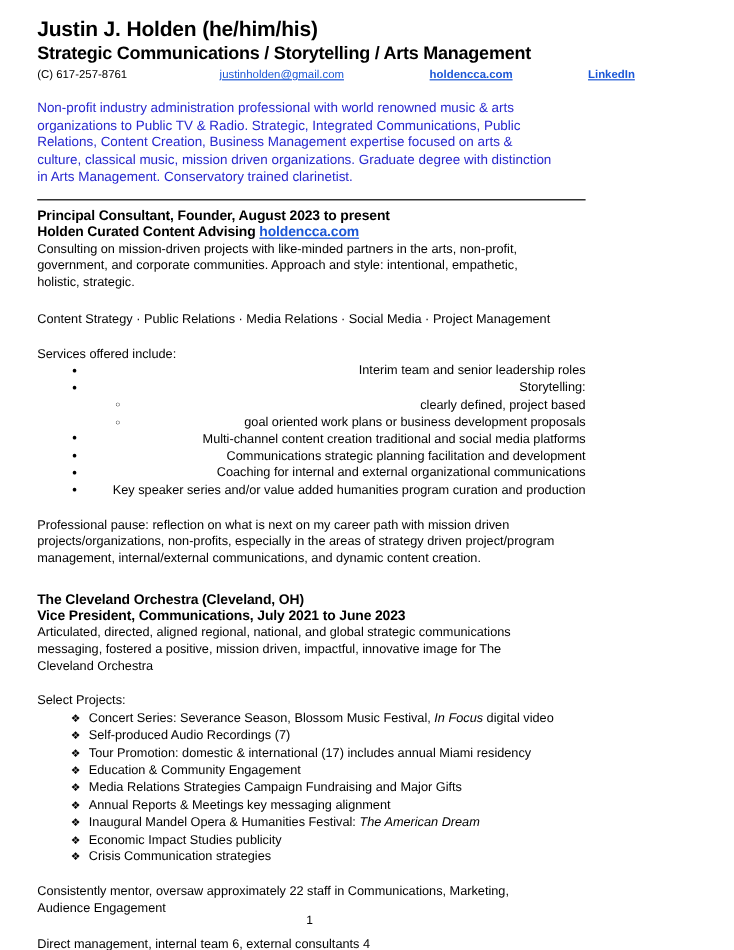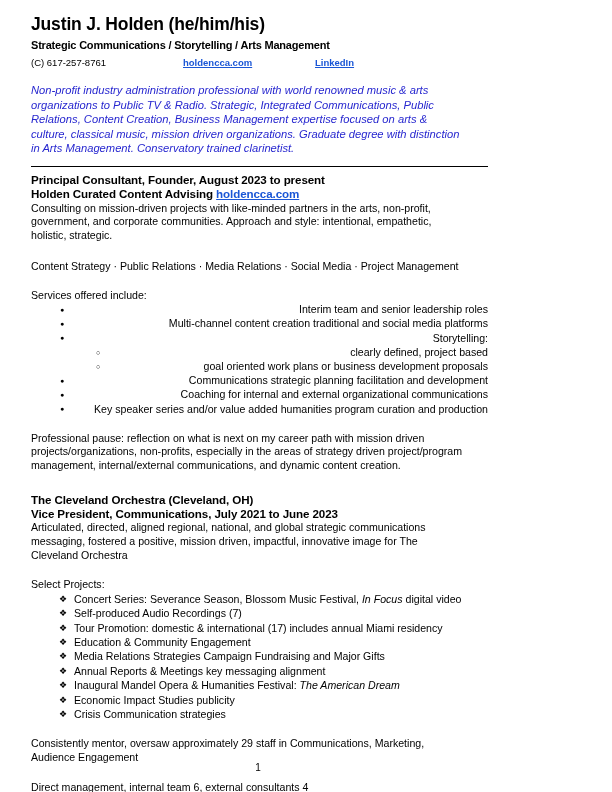--- a/index.html
+++ b/index.html
@@ -23,21 +23,21 @@
     padding: 14px 28px 0 31px;
   }
   .name-line {
     font-size: 17.5px;
     font-weight: bold;
     letter-spacing: -0.15px;
     line-height: 21px;
     margin: 0;
   }
   .title-line {
-    font-size: 11px;
+    font-size: 15px;
     font-weight: bold;
     letter-spacing: -0.2px;
     line-height: 20px;
     margin: 0 0 1px 0;
   }
   .contact-row {
     display: flex;
     align-items: flex-start;
     font-size: 9.5px;
     line-height: 13px;
@@ -47,21 +47,20 @@
   .contact-phone { width: 152px; flex: 0 0 152px; }
   .contact-email { width: 175px; flex: 0 0 175px; }
   .contact-site  { width: 132px; flex: 0 0 132px; font-weight: bold; }
   .contact-linked { flex: 0 0 auto; font-weight: bold; }
   a.link {
     color: #1a56d6;
     text-decoration: underline;
   }
   .summary {
     color: #2626cf;
-    font-style: italic;
     font-size: 11.2px;
     line-height: 14.6px;
     margin: 14px 0 0 0;
     padding-right: 22px;
   }
   .rule {
     border: 0;
     border-top: 1px solid #000000;
     margin: 10px 0 6px 0;
   }
@@ -150,20 +149,21 @@
 </head>
 <body>
 
 <div class="page">
 
   <div class="name-line">Justin J. Holden (he/him/his)</div>
   <div class="title-line">Strategic Communications / Storytelling / Arts Management</div>
 
   <div class="contact-row">
     <span class="contact-phone">(C) 617-257-8761</span>
+    <span class="contact-email"><a class="link" href="#">justinholden@gmail.com</a></span>
     <span class="contact-site"><a class="link" href="#">holdencca.com</a></span>
     <span class="contact-linked"><a class="link" href="#">LinkedIn</a></span>
   </div>
 
   <p class="summary">Non-profit industry administration professional with world renowned music &amp; arts organizations to Public TV &amp; Radio. Strategic, Integrated Communications, Public Relations, Content Creation, Business Management expertise focused on arts &amp; culture, classical music, mission driven organizations. Graduate degree with distinction in Arts Management. Conservatory trained clarinetist.</p>
 
   <hr class="rule">
 
   <div class="job-head">Principal Consultant, Founder, August 2023 to present</div>
   <div class="job-head"><span>Holden Curated Content Advising</span> <a class="link" href="#">holdencca.com</a></div>
@@ -172,27 +172,27 @@
   <div class="spacer-md"></div>
 
   <div class="tagline">Content Strategy · Public Relations · Media Relations · Social Media · Project Management</div>
 
   <div class="spacer-md"></div>
 
   <div class="body-text">Services offered include:</div>
 
   <ul class="bullets">
     <li><span>Interim team and senior leadership roles</span></li>
-    <li><span>Multi-channel content creation traditional and social media platforms</span></li>
     <li><span>Storytelling:</span>
       <ul class="subbullets">
         <li><span>clearly defined, project based</span></li>
         <li><span>goal oriented work plans or business development proposals</span></li>
       </ul>
     </li>
+    <li><span>Multi-channel content creation traditional and social media platforms</span></li>
     <li><span>Communications strategic planning facilitation and development</span></li>
     <li><span>Coaching for internal and external organizational communications</span></li>
     <li><span>Key speaker series and/or value added humanities program curation and production</span></li>
   </ul>
 
   <div class="spacer-md"></div>
 
   <div class="body-text">Professional pause: reflection on what is next on my career path with mission driven projects/organizations, non-profits, especially in the areas of strategy driven project/program management, internal/external communications, and dynamic content creation.</div>
 
   <div class="spacer-lg"></div>
@@ -212,21 +212,21 @@
     <li><span>Education &amp; Community Engagement</span></li>
     <li><span>Media Relations Strategies Campaign Fundraising and Major Gifts</span></li>
     <li><span>Annual Reports &amp; Meetings key messaging alignment</span></li>
     <li><span>Inaugural Mandel Opera &amp; Humanities Festival:  </span><span class="ital">The American Dream</span></li>
     <li><span>Economic Impact Studies publicity</span></li>
     <li><span>Crisis Communication strategies</span></li>
   </ul>
 
   <div class="spacer-md"></div>
 
-  <div class="body-text">Consistently mentor, oversaw approximately 29 staff in Communications, Marketing, Audience Engagement</div>
+  <div class="body-text">Consistently mentor, oversaw approximately 22 staff in Communications, Marketing, Audience Engagement</div>
 
   <div class="spacer-md"></div>
 
   <div class="body-text">Direct management, internal team 6, external consultants 4</div>
 
   <div class="page-num">1</div>
 
 </div>
 
 </body></html>

